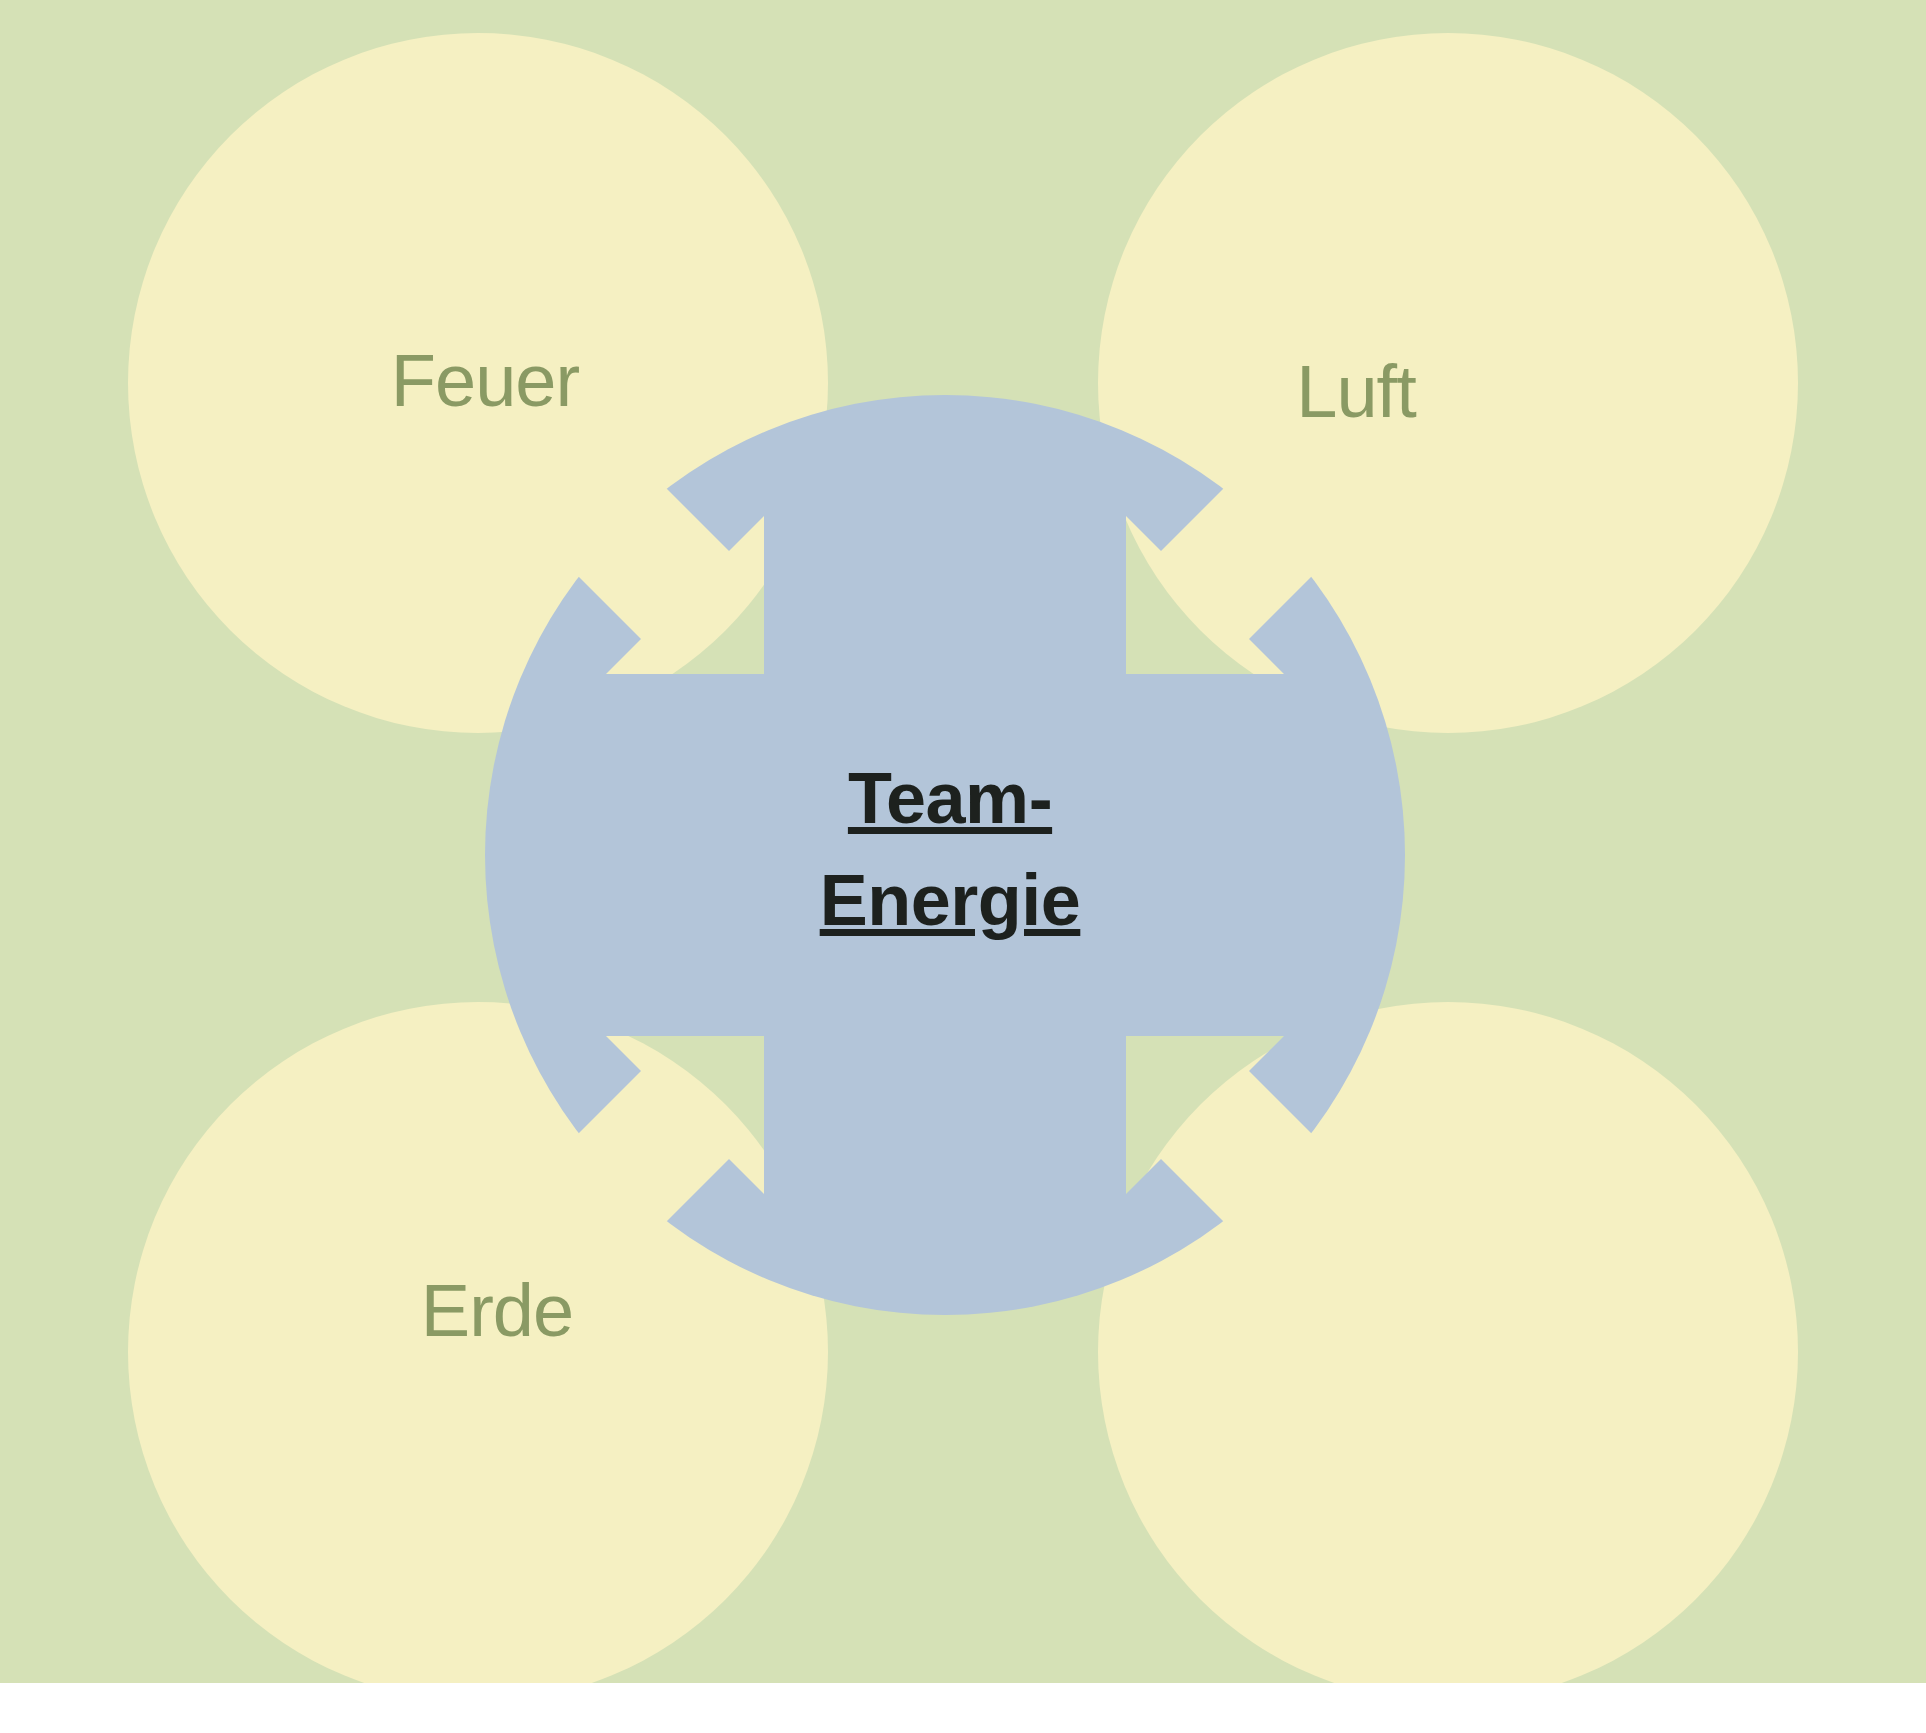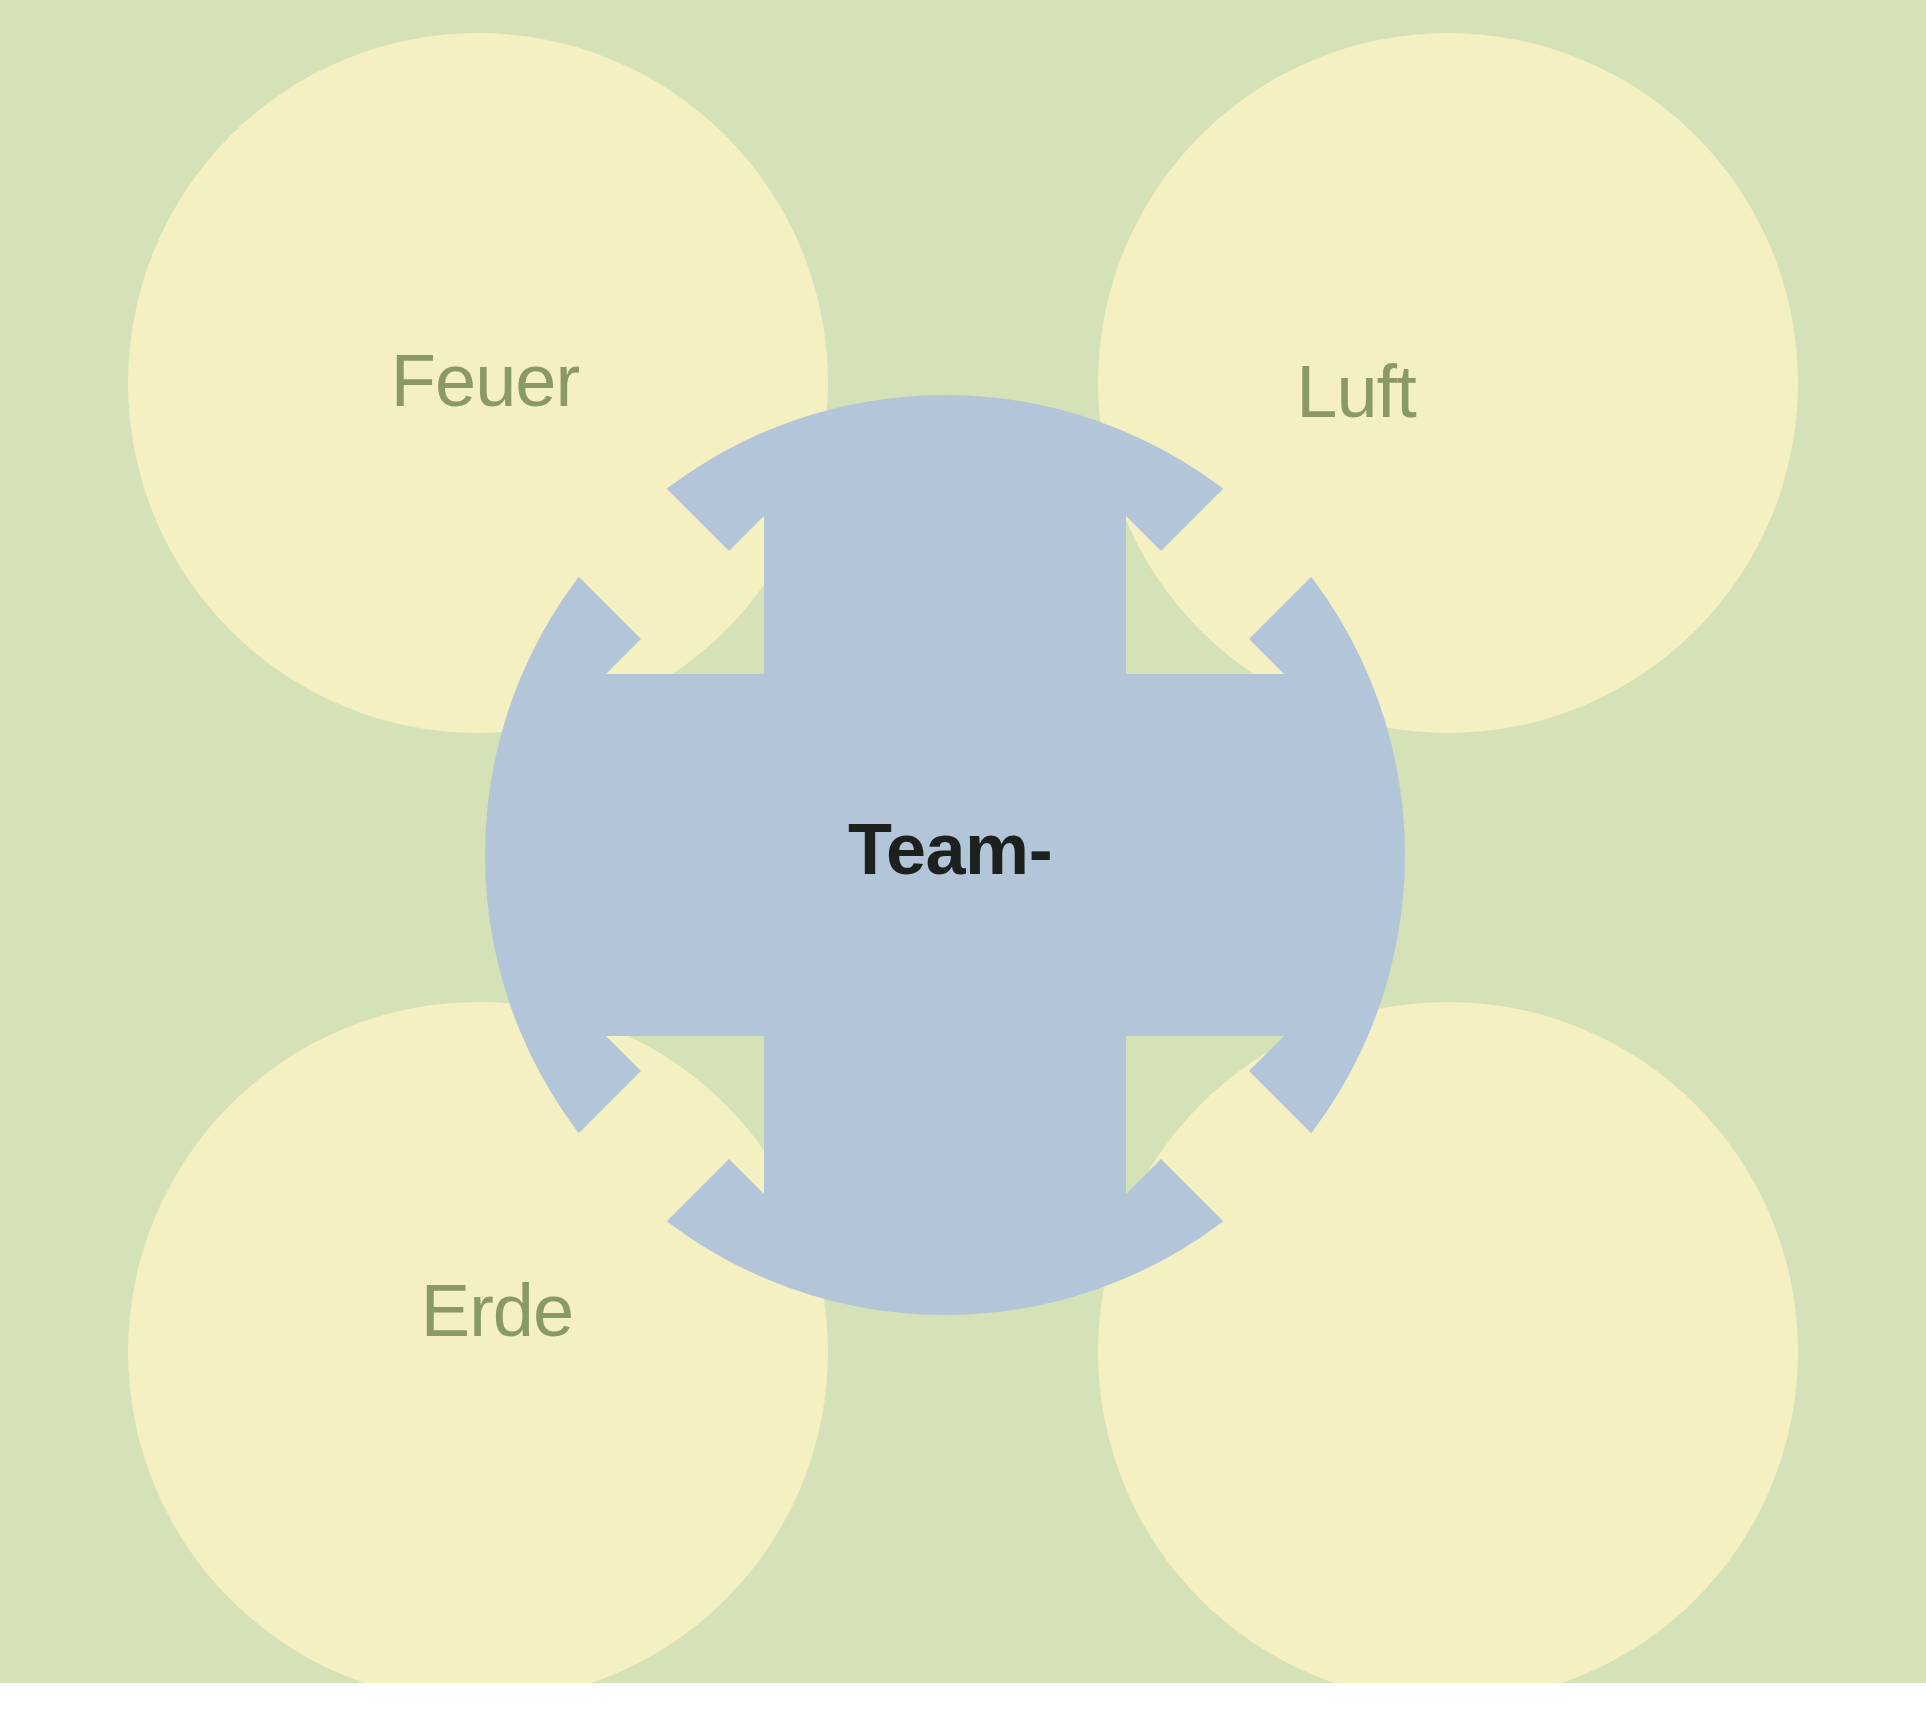--- a/index.html
+++ b/index.html
@@ -33,20 +33,21 @@
     position:absolute;
     left:950px;top:849px;
     transform:translate(-50%,-50%);
     font-size:72px;
     font-weight:700;
     line-height:102px;
     letter-spacing:-0.5px;
     text-align:center;
     color:var(--center-label);
     white-space:nowrap;
+    text-decoration:underline;
   }
 </style>
 </head>
 <body>
 
 <div class="canvas">
 
   <svg class="diagram-svg" viewBox="0 0 1926 1733" xmlns="http://www.w3.org/2000/svg">
 
     <circle class="el-circle" cx="478" cy="383" r="350"></circle>
@@ -67,15 +68,16 @@
 
     <circle class="center-circle" cx="945" cy="855" r="460" mask="url(#arrow-cut-mask)"></circle>
   </svg>
 
   <div class="label" style="left:485px;  top:381px;">Feuer</div>
   <div class="label" style="left:1356px; top:392px;">Luft</div>
   <div class="label" style="left:497px;  top:1311px;">Erde</div>
 
   <div class="center-text">
     <div>Team-</div>
+    <div>Energie</div>
   </div>
 
 </div>
 
 </body></html>

